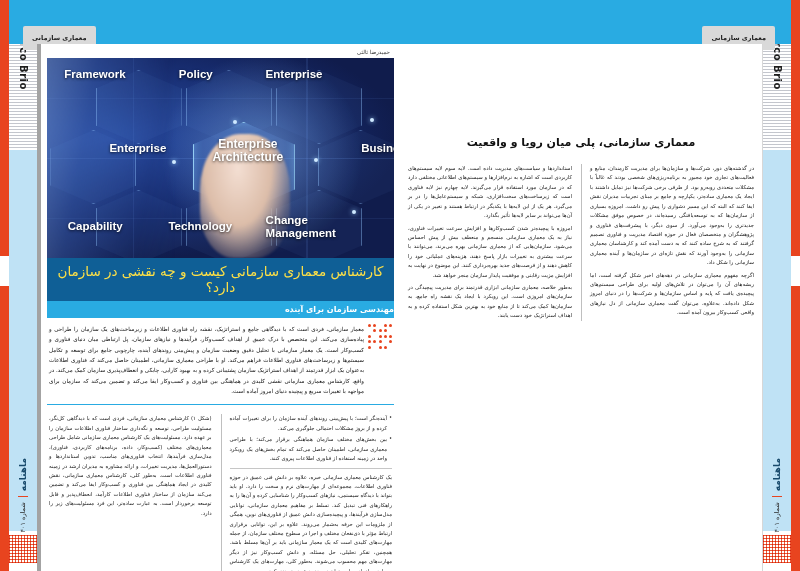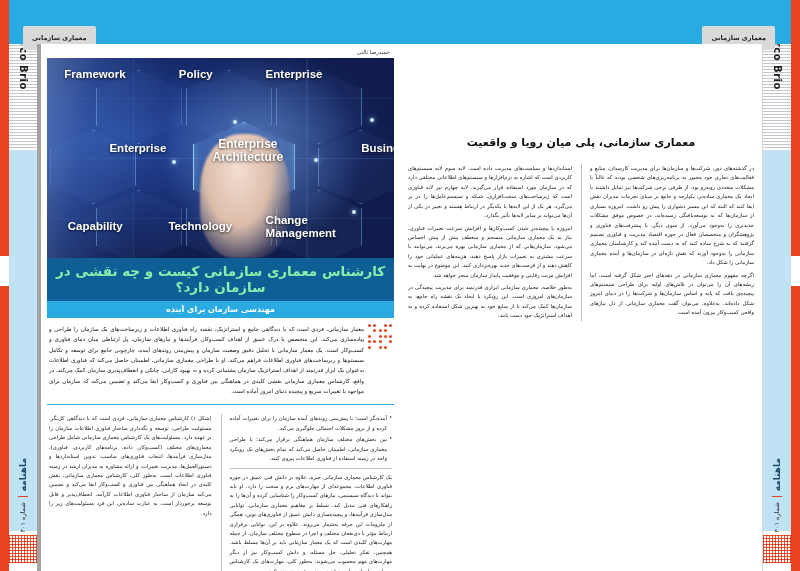--- a/index.html
+++ b/index.html
@@ -191,32 +191,32 @@
     font-family: "Liberation Sans", sans-serif;
   }
   .hero-label.center {
     text-align: center; white-space: normal;
     width: 86px; line-height: 1.12; font-size: 12px;
   }
 
   
   .title-bar {
     background: #0f5f96;
-    color: #86efac;
+    color: #fde047;
     direction: rtl; text-align: center;
-    font-size: 13.5px; font-weight: bold;
+    font-size: 13.5px; font-weight: normal;
     padding: 5px 6px 6px 6px;
     letter-spacing: 0;
   }
   .subtitle-bar {
     background: #29abe2;
     color: #ffffff;
-    direction: rtl; text-align: center;
+    direction: rtl; 
     font-size: 8px; font-weight: bold;
-    padding: 4px 20px;
+    padding: 4px 0;
   }
 
   
   .lead-wrap {
     position: relative;
     direction: rtl;
     padding: 6px 30px 5px 2px;
   }
   .dots-orn {
     position: absolute; right: 2px; top: 6px;

